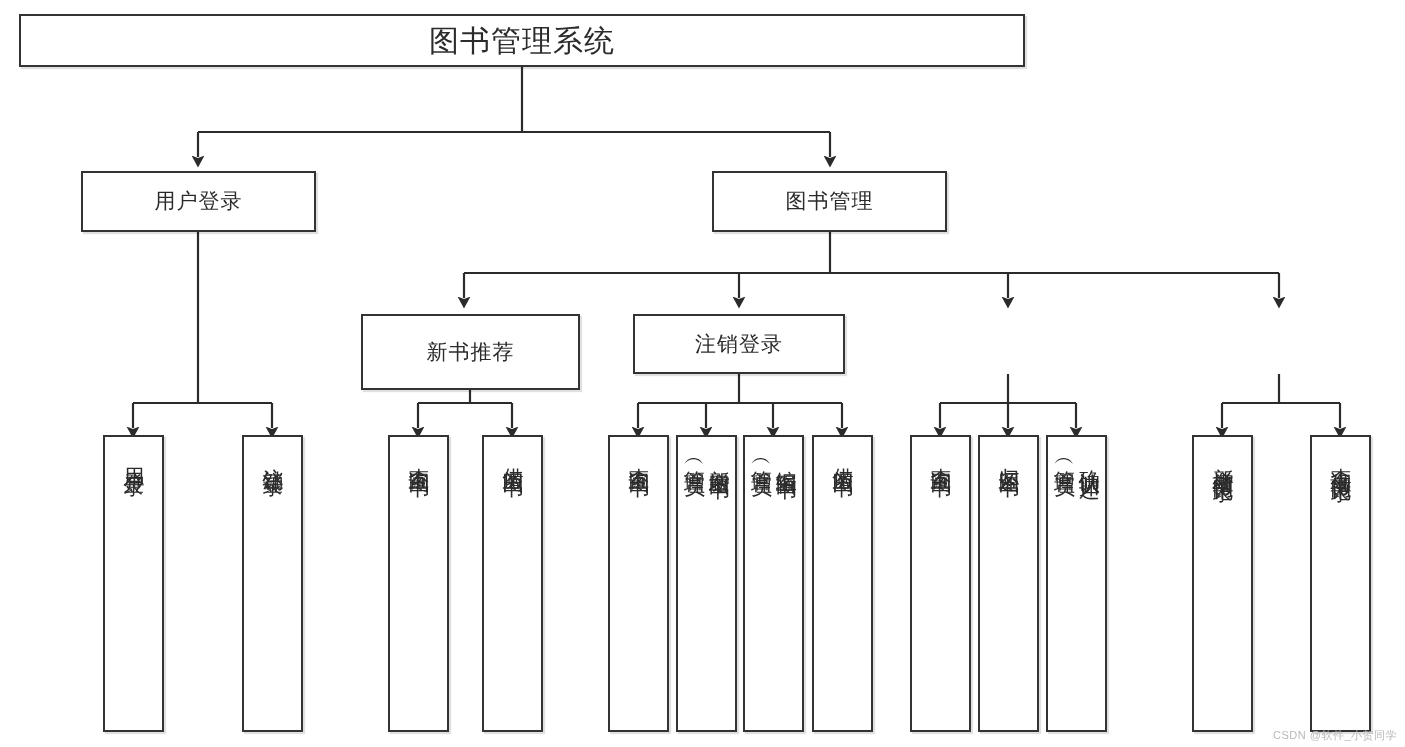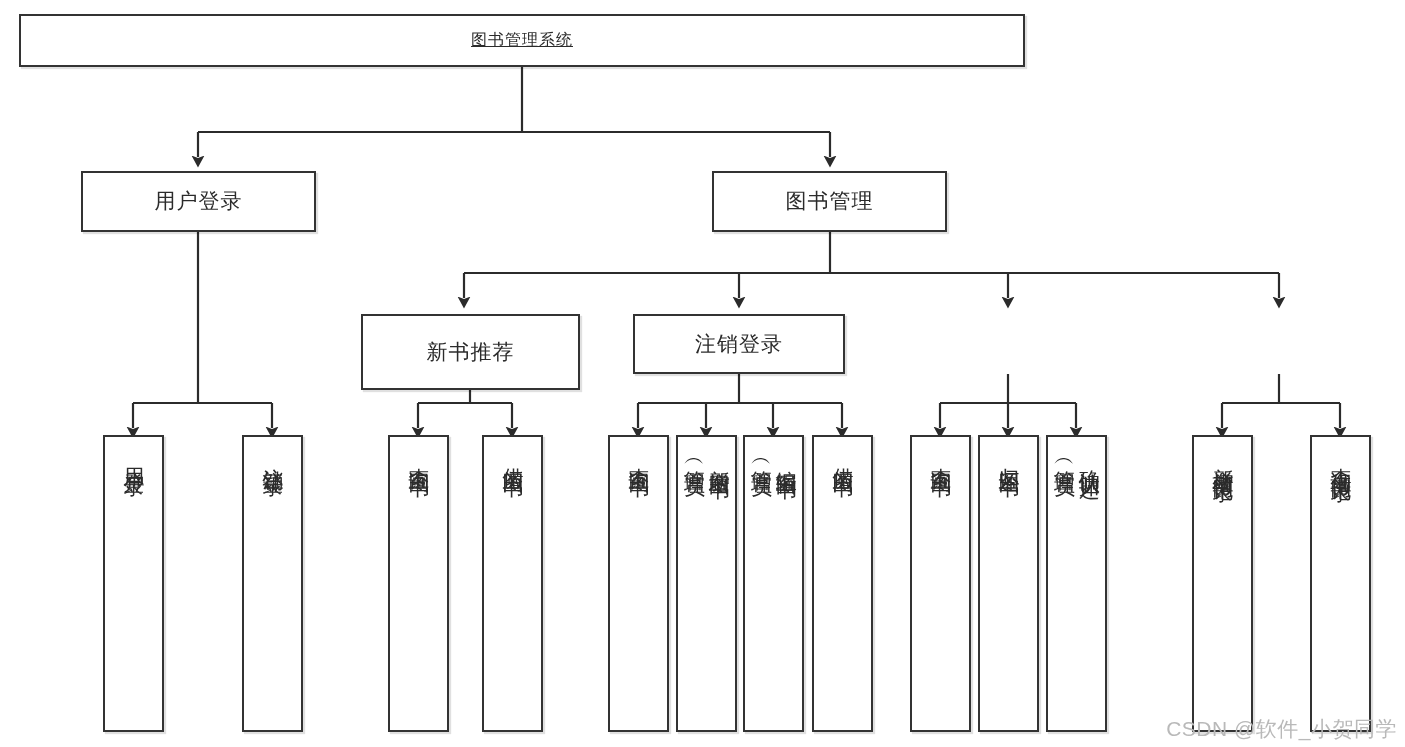--- a/index.html
+++ b/index.html
@@ -39,42 +39,42 @@
     align-items: flex-start;
     padding-top: 14px;
   }
   .node.vertical .node-label {
     writing-mode: vertical-rl;
     text-orientation: upright;
     font-size: 21px;
     letter-spacing: 3px;
     white-space: pre-line;
   }
-  .node.root .node-label { font-size: 16px; text-decoration: underline; }
+  .node.root .node-label { font-size: 30px; }
   svg.edges {
     position: absolute;
     left: 0;
     top: 0;
     width: 1405px;
     height: 747px;
     pointer-events: none;
   }
   .edge-line {
     stroke: #2b2b2b;
     stroke-width: 2.2;
     fill: none;
   }
   .arrow-head {
     fill: #2b2b2b;
   }
   .watermark {
     position: absolute;
     right: 8px;
     bottom: 4px;
-    font-size: 21px;
+    font-size: 11px;
     color: #b9b9b9;
     letter-spacing: 0.5px;
     white-space: nowrap;
   }
 </style>
 </head>
 <body>
 
 <div id="canvas">
 

